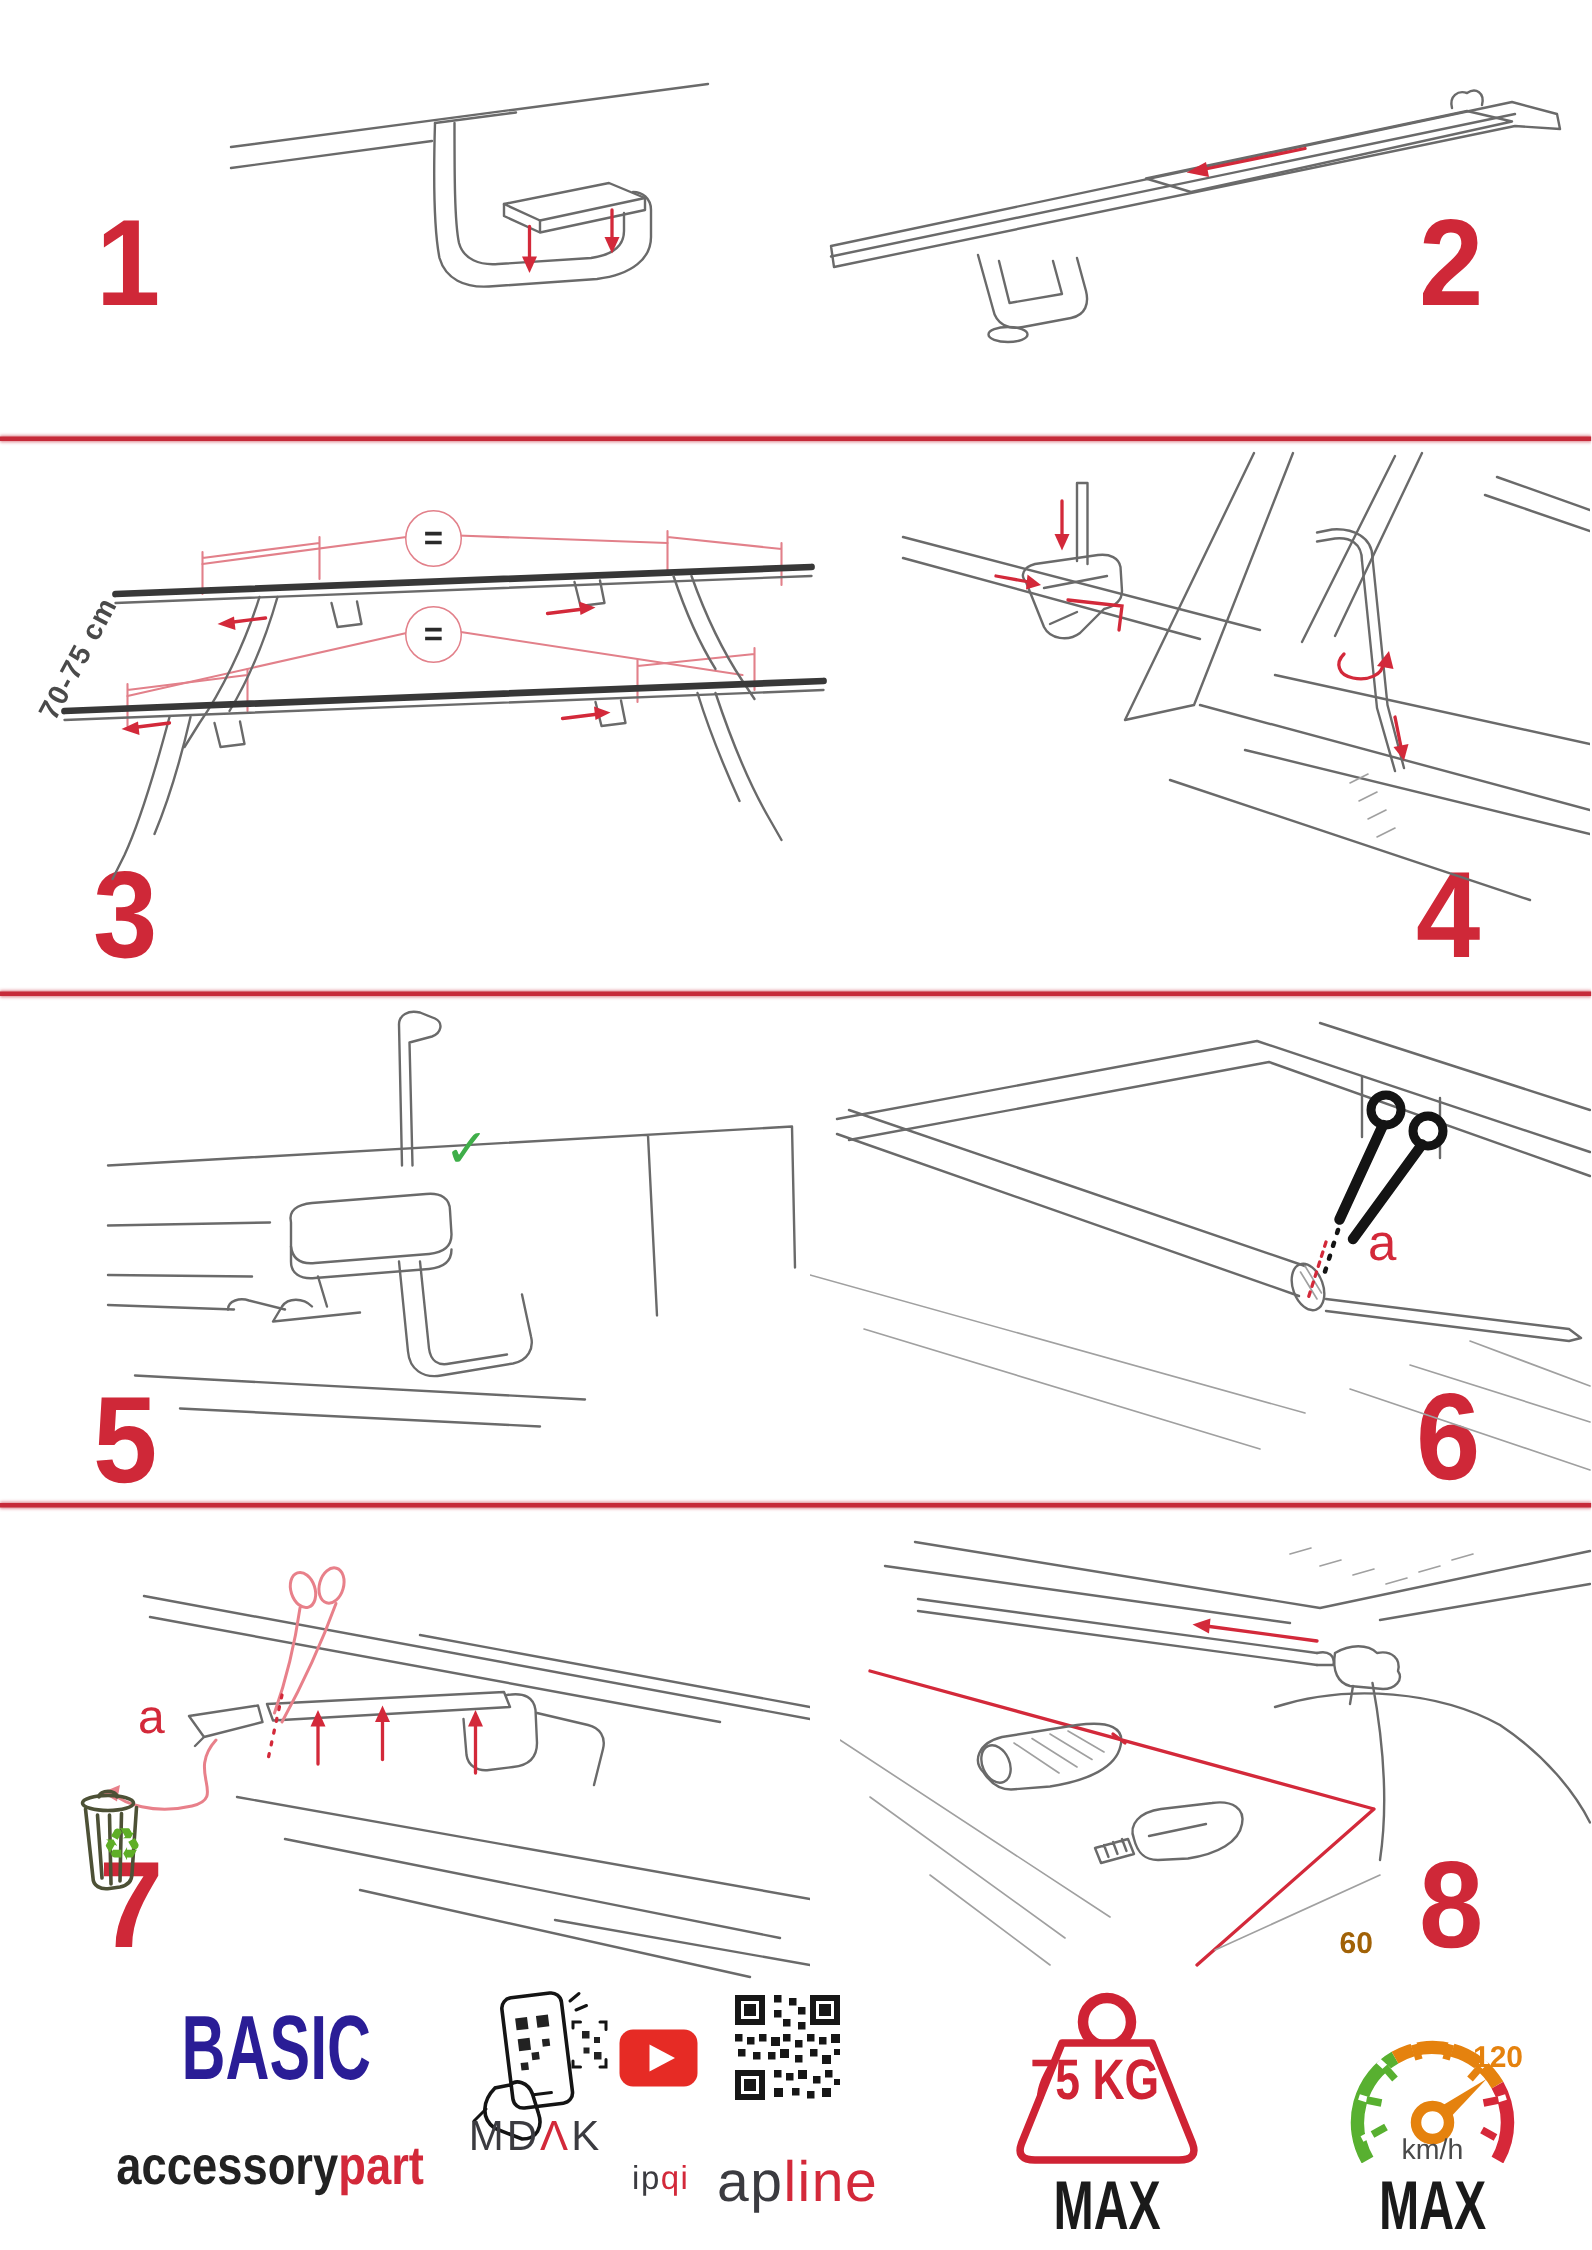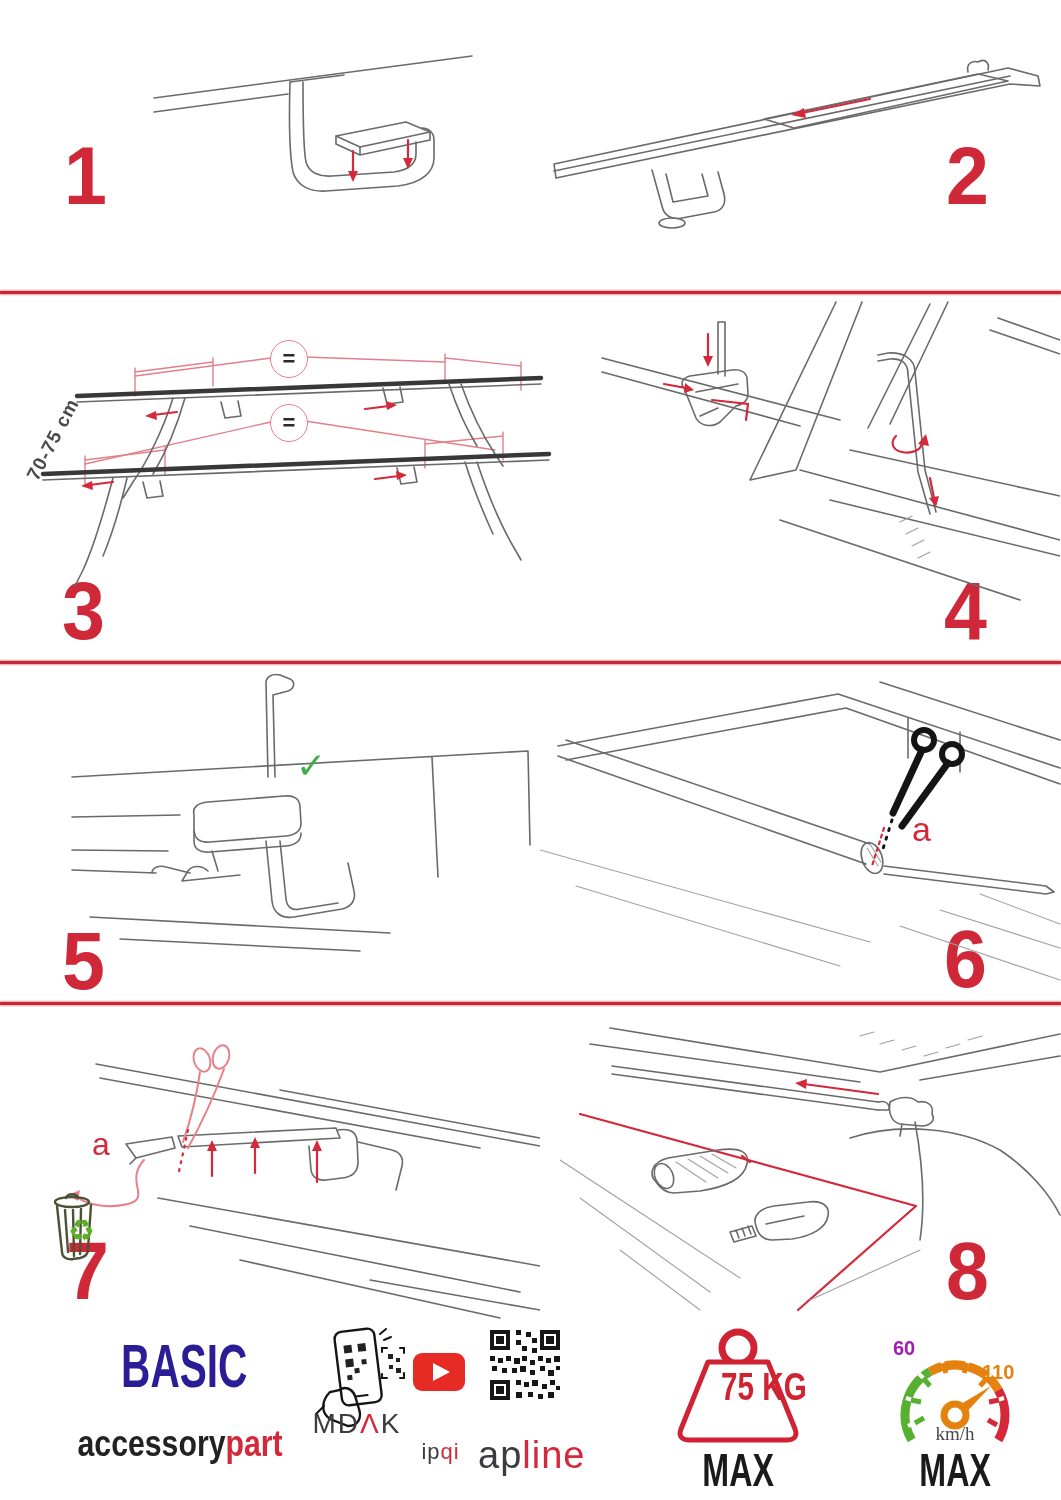--- a/index.html
+++ b/index.html
@@ -24,21 +24,21 @@
   .apart{font-size:36px;font-weight:bold;display:inline-block;transform:scaleX(.84);
          transform-origin:center;white-space:nowrap;line-height:1;}
   .apart .k{color:#222;}
   .apart .r,.r{color:#d3293a;}
   .logotxt{font-size:28px;color:#3b3b40;letter-spacing:2px;line-height:1;white-space:nowrap;}
   .maxlab{font-size:46px;font-weight:bold;color:#1a1a1a;display:inline-block;
           transform:scaleX(.70);transform-origin:center;line-height:1;}
   .kgval{font-size:38px;font-weight:bold;color:#cf2334;display:inline-block;
          transform:scaleX(.78);transform-origin:center;line-height:1;white-space:nowrap;}
   .spdtick{position:absolute;font-size:20px;font-weight:bold;line-height:1;}
-  .kmh{position:absolute;font-size:19px;color:#4a4a4a;line-height:1;font-family:Liberation Serif, serif;}
+  .kmh{position:absolute;font-size:19px;color:#4a4a4a;line-height:1;}
   svg .ln{fill:none;stroke:#6a6a6a;stroke-width:1.6;stroke-linecap:round;stroke-linejoin:round;}
   svg .ln2{fill:none;stroke:#a0a0a0;stroke-width:1.1;stroke-linecap:round;}
   svg .bar{fill:none;stroke:#383838;stroke-width:4.5;stroke-linecap:round;}
   svg .red{fill:none;stroke:#d3293a;stroke-width:2.2;stroke-linecap:round;}
   svg .red2{fill:none;stroke:#e8808a;stroke-width:2;stroke-linecap:round;}
   svg .pink{fill:none;stroke:#e2808a;stroke-width:1.4;stroke-linecap:round;}
   svg .redf{fill:#d3293a;stroke:none;}
   svg .blk{fill:none;stroke:#141414;stroke-linecap:round;}
   svg .bin{fill:none;stroke:#4d5136;stroke-width:2.4;stroke-linecap:round;stroke-linejoin:round;}
 </style>
@@ -312,21 +312,21 @@
     </g>
   </svg>
   <div class="abs ctr logotxt" style="left:478px;top:1436px;width:100px;font-size:38px;letter-spacing:1px">
     <span>ap</span><span class="r">line</span>
   </div>
 
   <svg class="abs" style="left:668px;top:1326px" width="140" height="120" viewBox="0 0 140 120">
     <circle cx="70" cy="22" r="16" fill="none" stroke="#cf2334" stroke-width="7"></circle>
     <path d="M40,36 L100,36 L127,103 Q131,114 118,114 L22,114 Q9,114 13,103 Z" fill="#ffffff" stroke="#cf2334" stroke-width="5" stroke-linejoin="round"></path>
   </svg>
-  <div class="abs ctr" style="left:694px;top:1368px;width:140px">
+  <div class="abs ctr" style="left:660px;top:1368px;width:140px">
     <span class="kgval">75 KG</span>
   </div>
   <div class="abs ctr" style="left:668px;top:1447px;width:140px">
     <span class="maxlab">MAX</span>
   </div>
 
   <svg class="abs" style="left:875px;top:1330px" width="160" height="112" viewBox="0 0 160 112">
     <path d="M36.7,110 A50,50 0 0 1 55,41.7" fill="none" stroke="#58b030" stroke-width="9"></path>
     <path d="M55,41.7 A50,50 0 0 1 123.3,60" fill="none" stroke="#e5820e" stroke-width="9"></path>
     <path d="M123.3,60 A50,50 0 0 1 123.3,110" fill="none" stroke="#d62839" stroke-width="9"></path>
@@ -339,22 +339,22 @@
         <path d="M48,48 L55,56" stroke="#58b030"></path>
       <path d="M68,33 L71,43" stroke="#e5820e"></path>
         <path d="M92,33 L89,43" stroke="#e5820e"></path>
         <path d="M112,48 L105,56" stroke="#e5820e"></path>
       <path d="M124,70 L114,72" stroke="#d62839"></path>
         <path d="M122,95 L113,90" stroke="#d62839"></path>
     </g>
     <polygon points="76,80 84,90 116,56" fill="#e5820e"></polygon>
     <circle cx="80" cy="85" r="11" fill="#ffffff" stroke="#e5820e" stroke-width="7"></circle>
   </svg>
-  <span class="spdtick" style="left:893px;top:1338px;color:#a21caf">60</span>
-  <span class="spdtick" style="left:982px;top:1362px;color:#e5820e">110</span>
+  <span class="spdtick" style="left:893px;top:1286px;color:#a16207">60</span>
+  <span class="spdtick" style="left:982px;top:1362px;color:#e5820e">120</span>
   <div class="abs ctr" style="left:875px;top:1424px;width:160px">
     <span class="kmh" style="position:static">km/h</span>
   </div>
   <div class="abs ctr" style="left:875px;top:1447px;width:160px">
     <span class="maxlab">MAX</span>
   </div>
 
 </div>
 
 </body></html>

